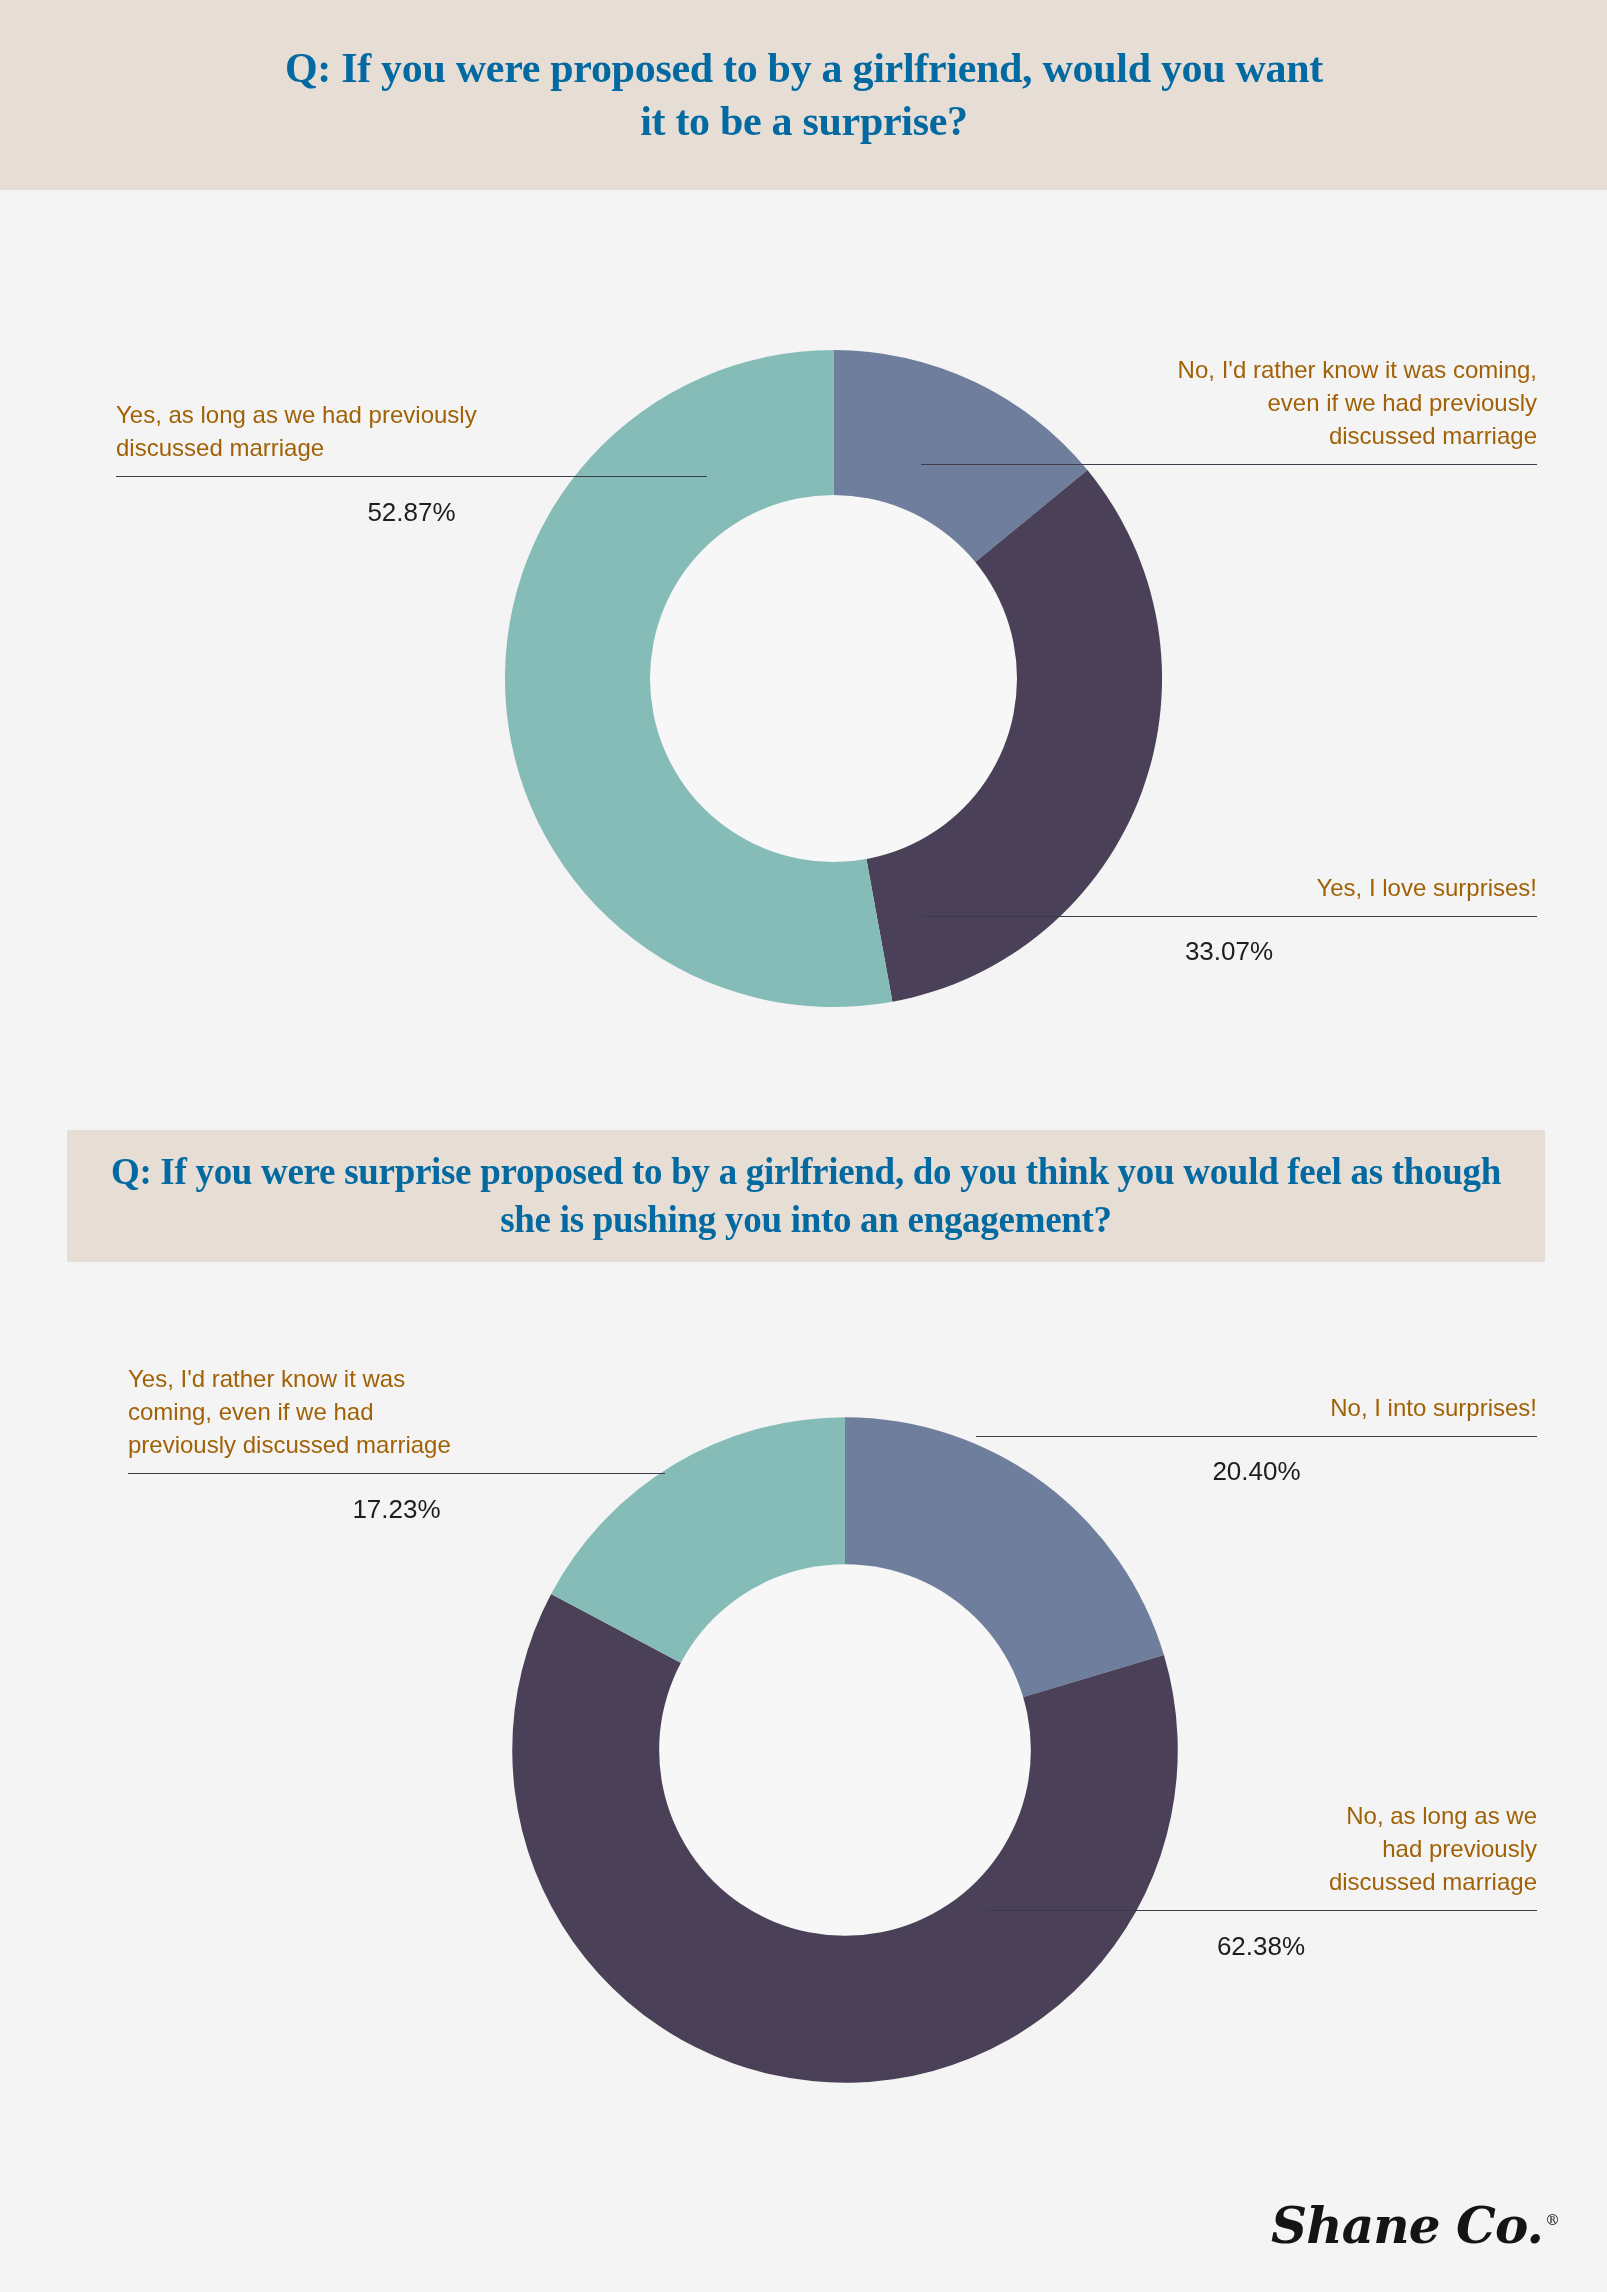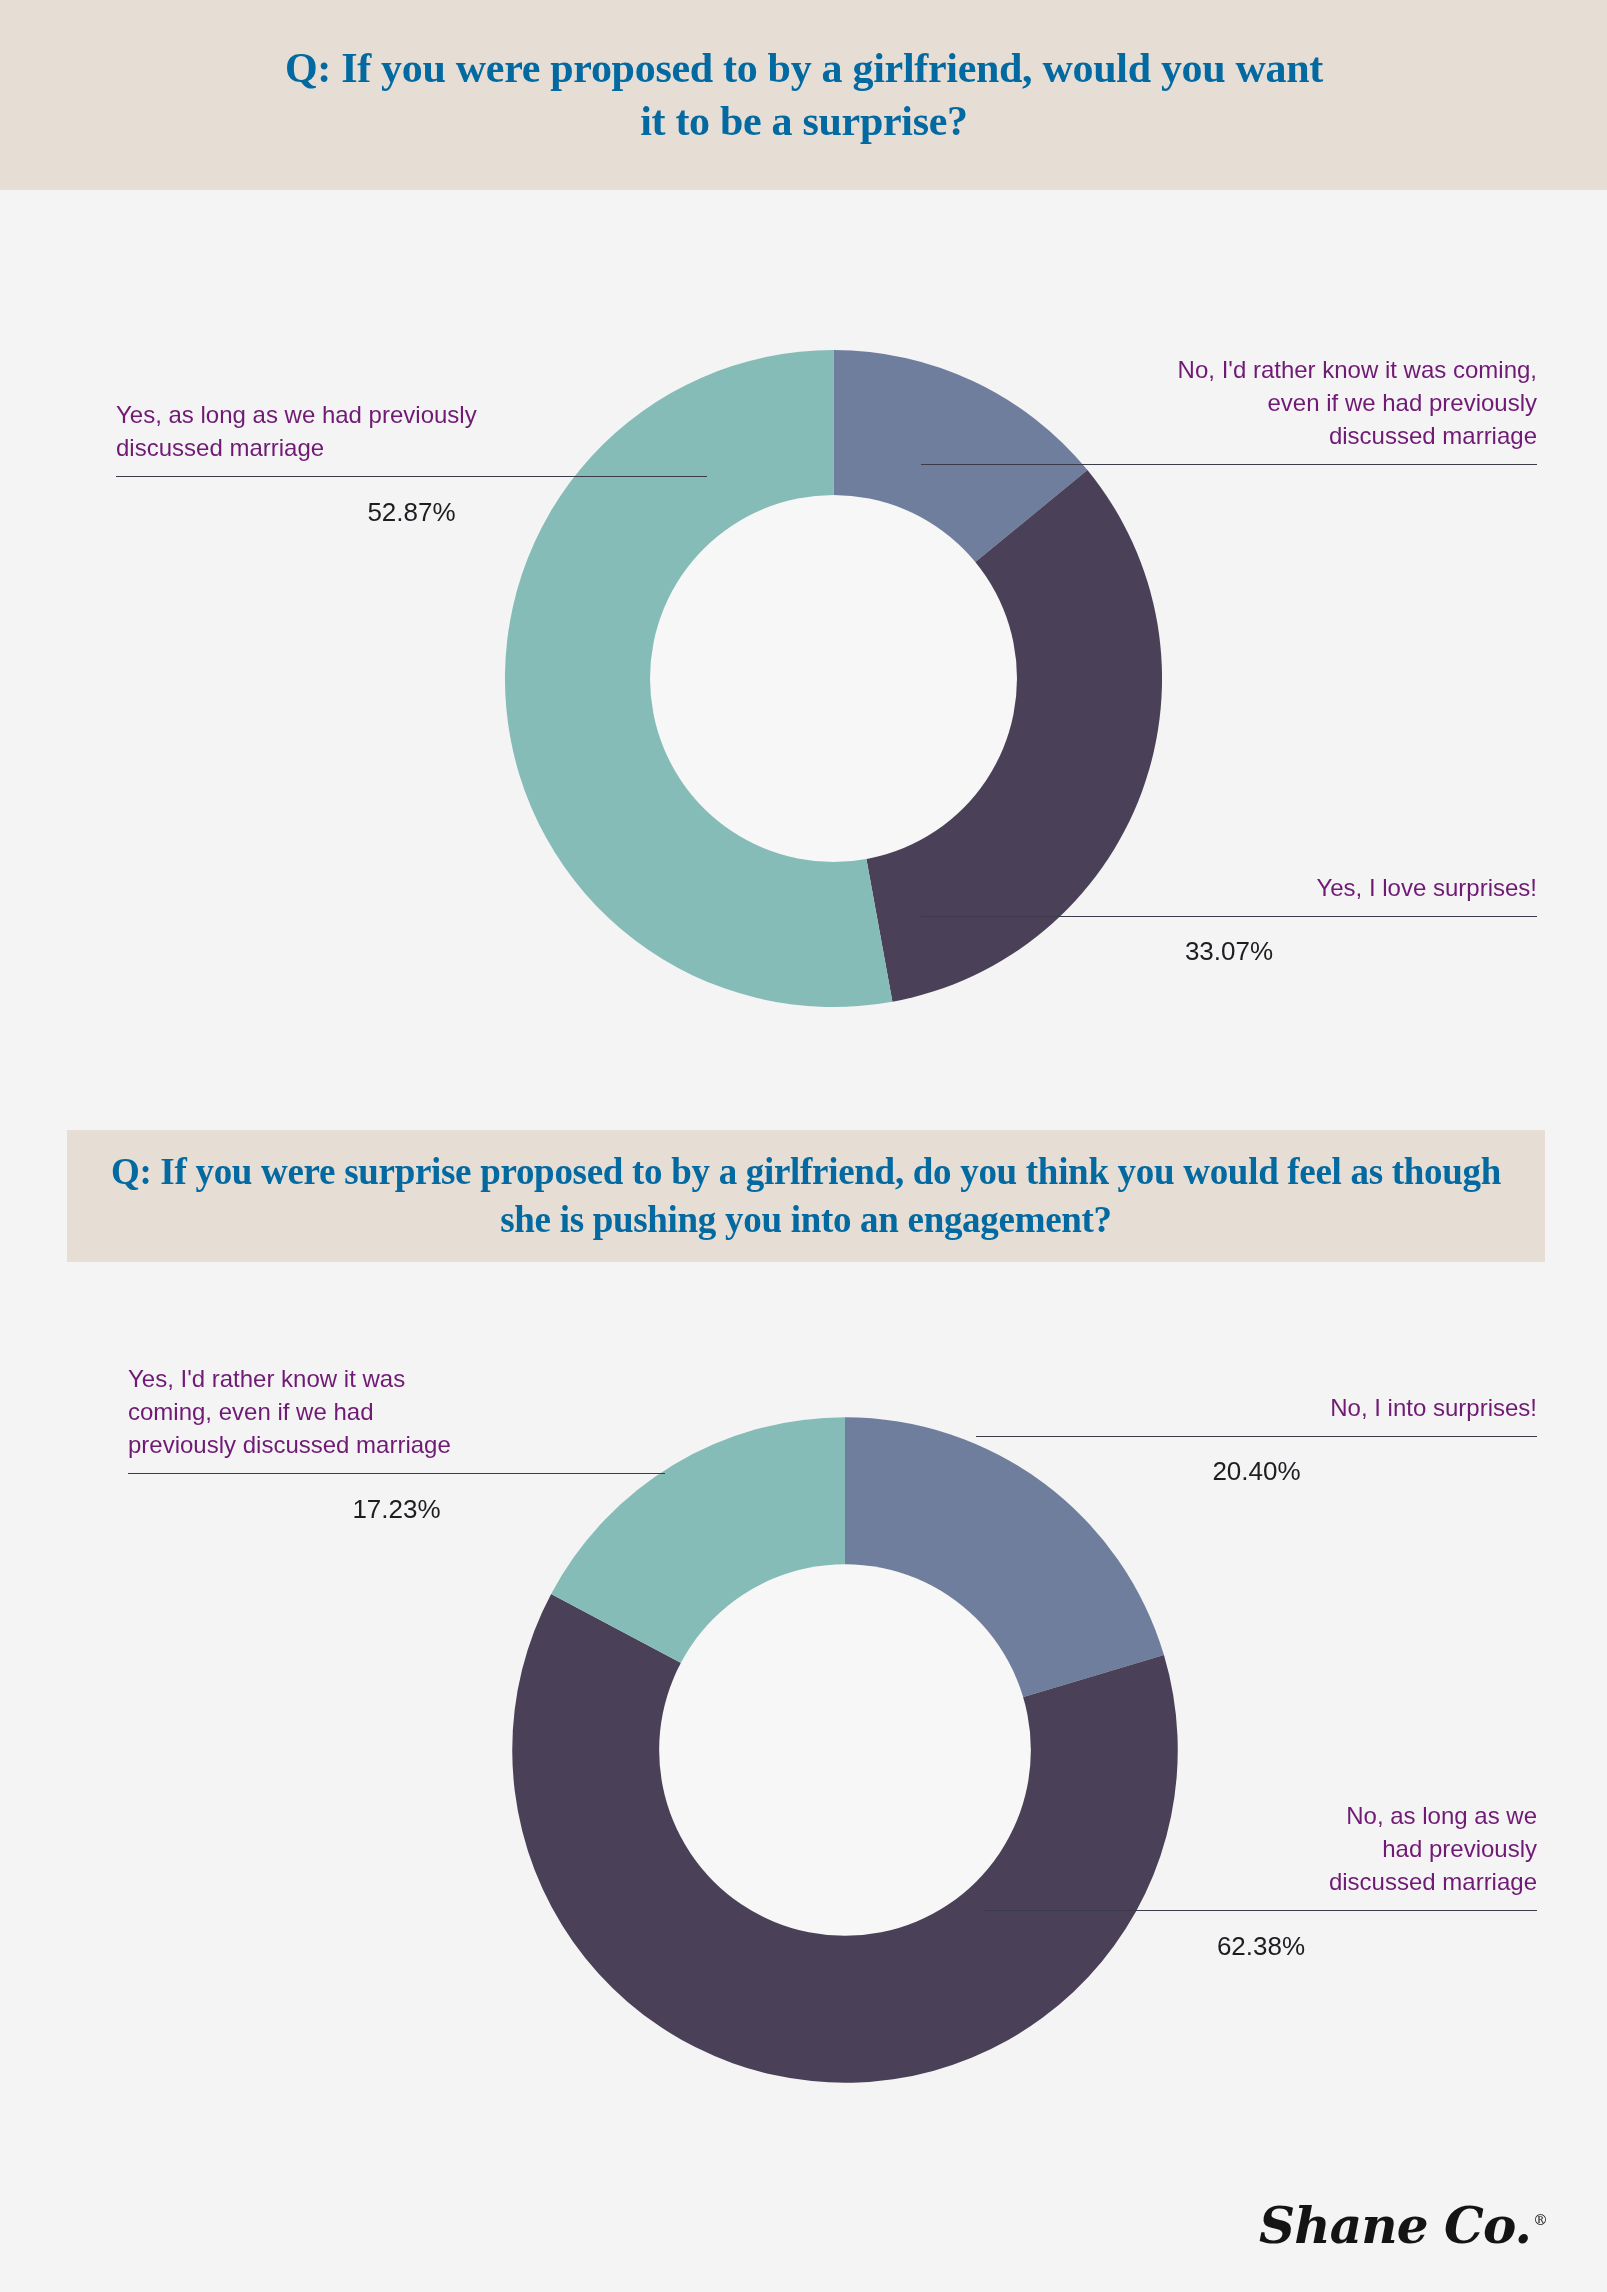--- a/index.html
+++ b/index.html
@@ -73,21 +73,21 @@
   .donut-wrap svg { display: block; width: 100%; height: 100%; }
 
   
   .callout {
     position: absolute;
     box-sizing: border-box;
   }
   .callout .ctext {
     font-size: 24px;
     line-height: 1.38;
-    color: #701a75;
+    color: #a16207;
     white-space: pre-line;
     margin: 0;
   }
   .callout .cline {
     height: 0;
     border-top: 1.8px solid #3b3b4a;
     margin: 11.6px 0 0 0;
   }
   .callout .cvalue {
     font-size: 26px;
@@ -104,21 +104,21 @@
   #c1-botright { left: 921px; top: 681px; width: 616px; }
 
   
   #c2-left   { left: 128px; top: 56px;  width: 537px; }
   #c2-topright { left: 976px; top: 85px;  width: 561px; }
   #c2-botright { left: 985px; top: 493px; width: 552px; }
 
   
   .logo {
     position: absolute;
-    right: 61px;
+    right: 49px;
     bottom: 38px;
     font-family: "DejaVu Serif", serif;
     font-style: italic;
     font-weight: 700;
     font-size: 50px;
     color: #141414;
     letter-spacing: -0.9px;
     white-space: nowrap;
   }
   .logo sup {

